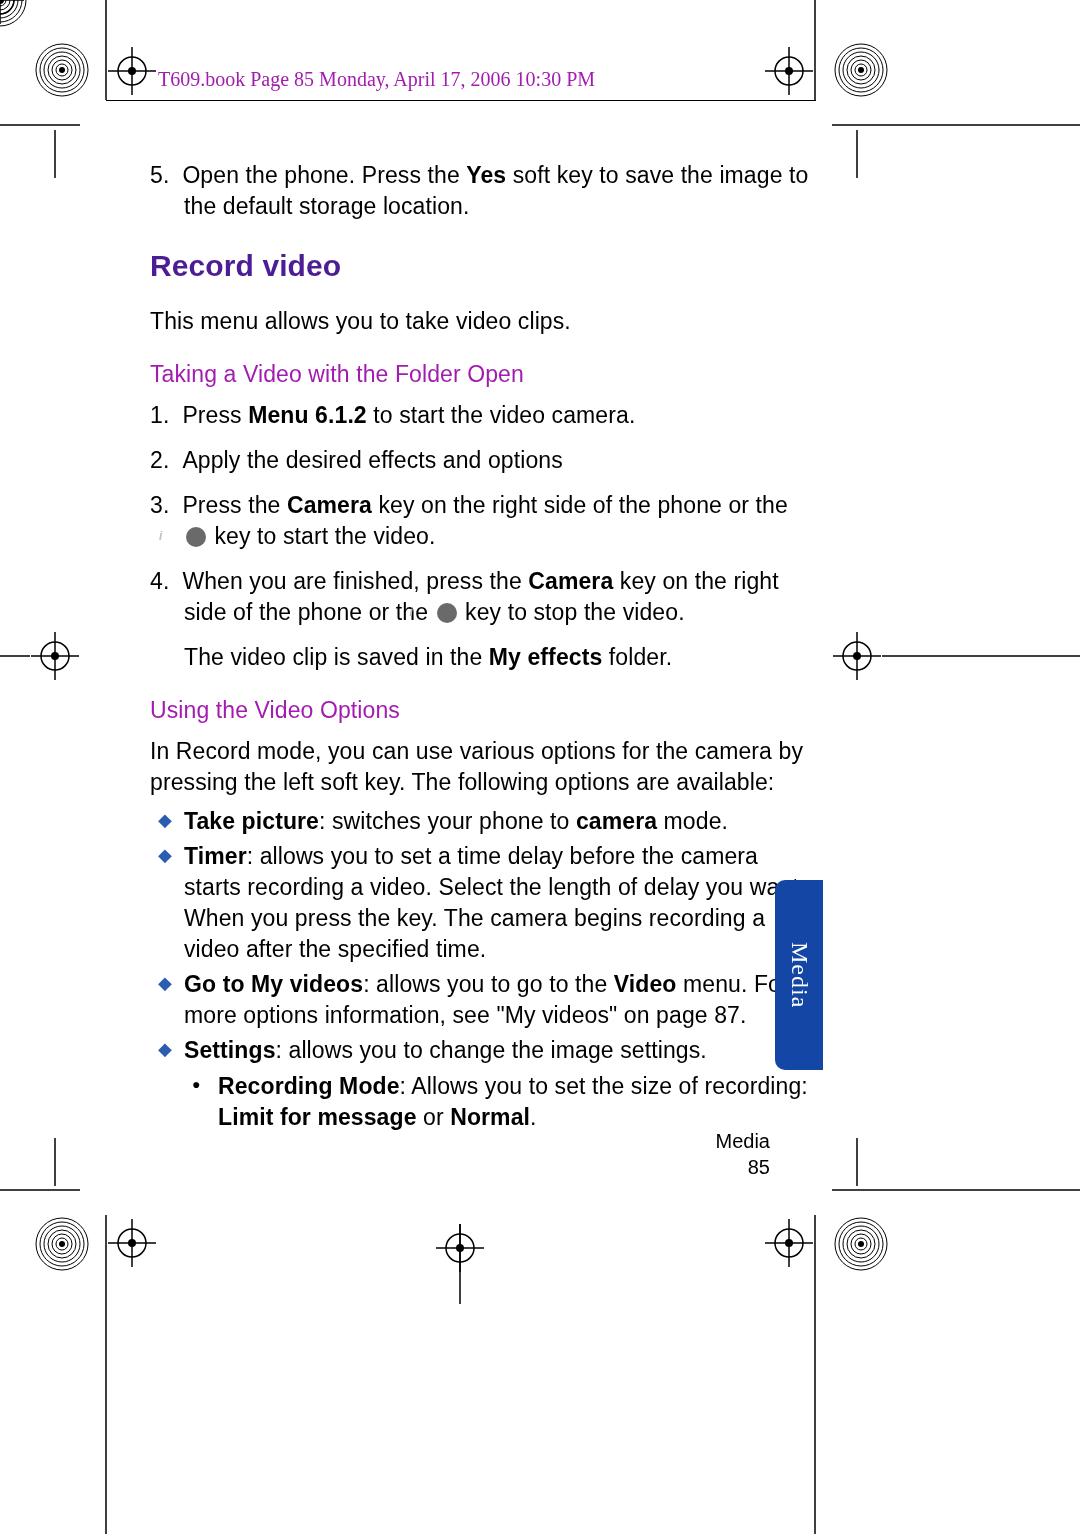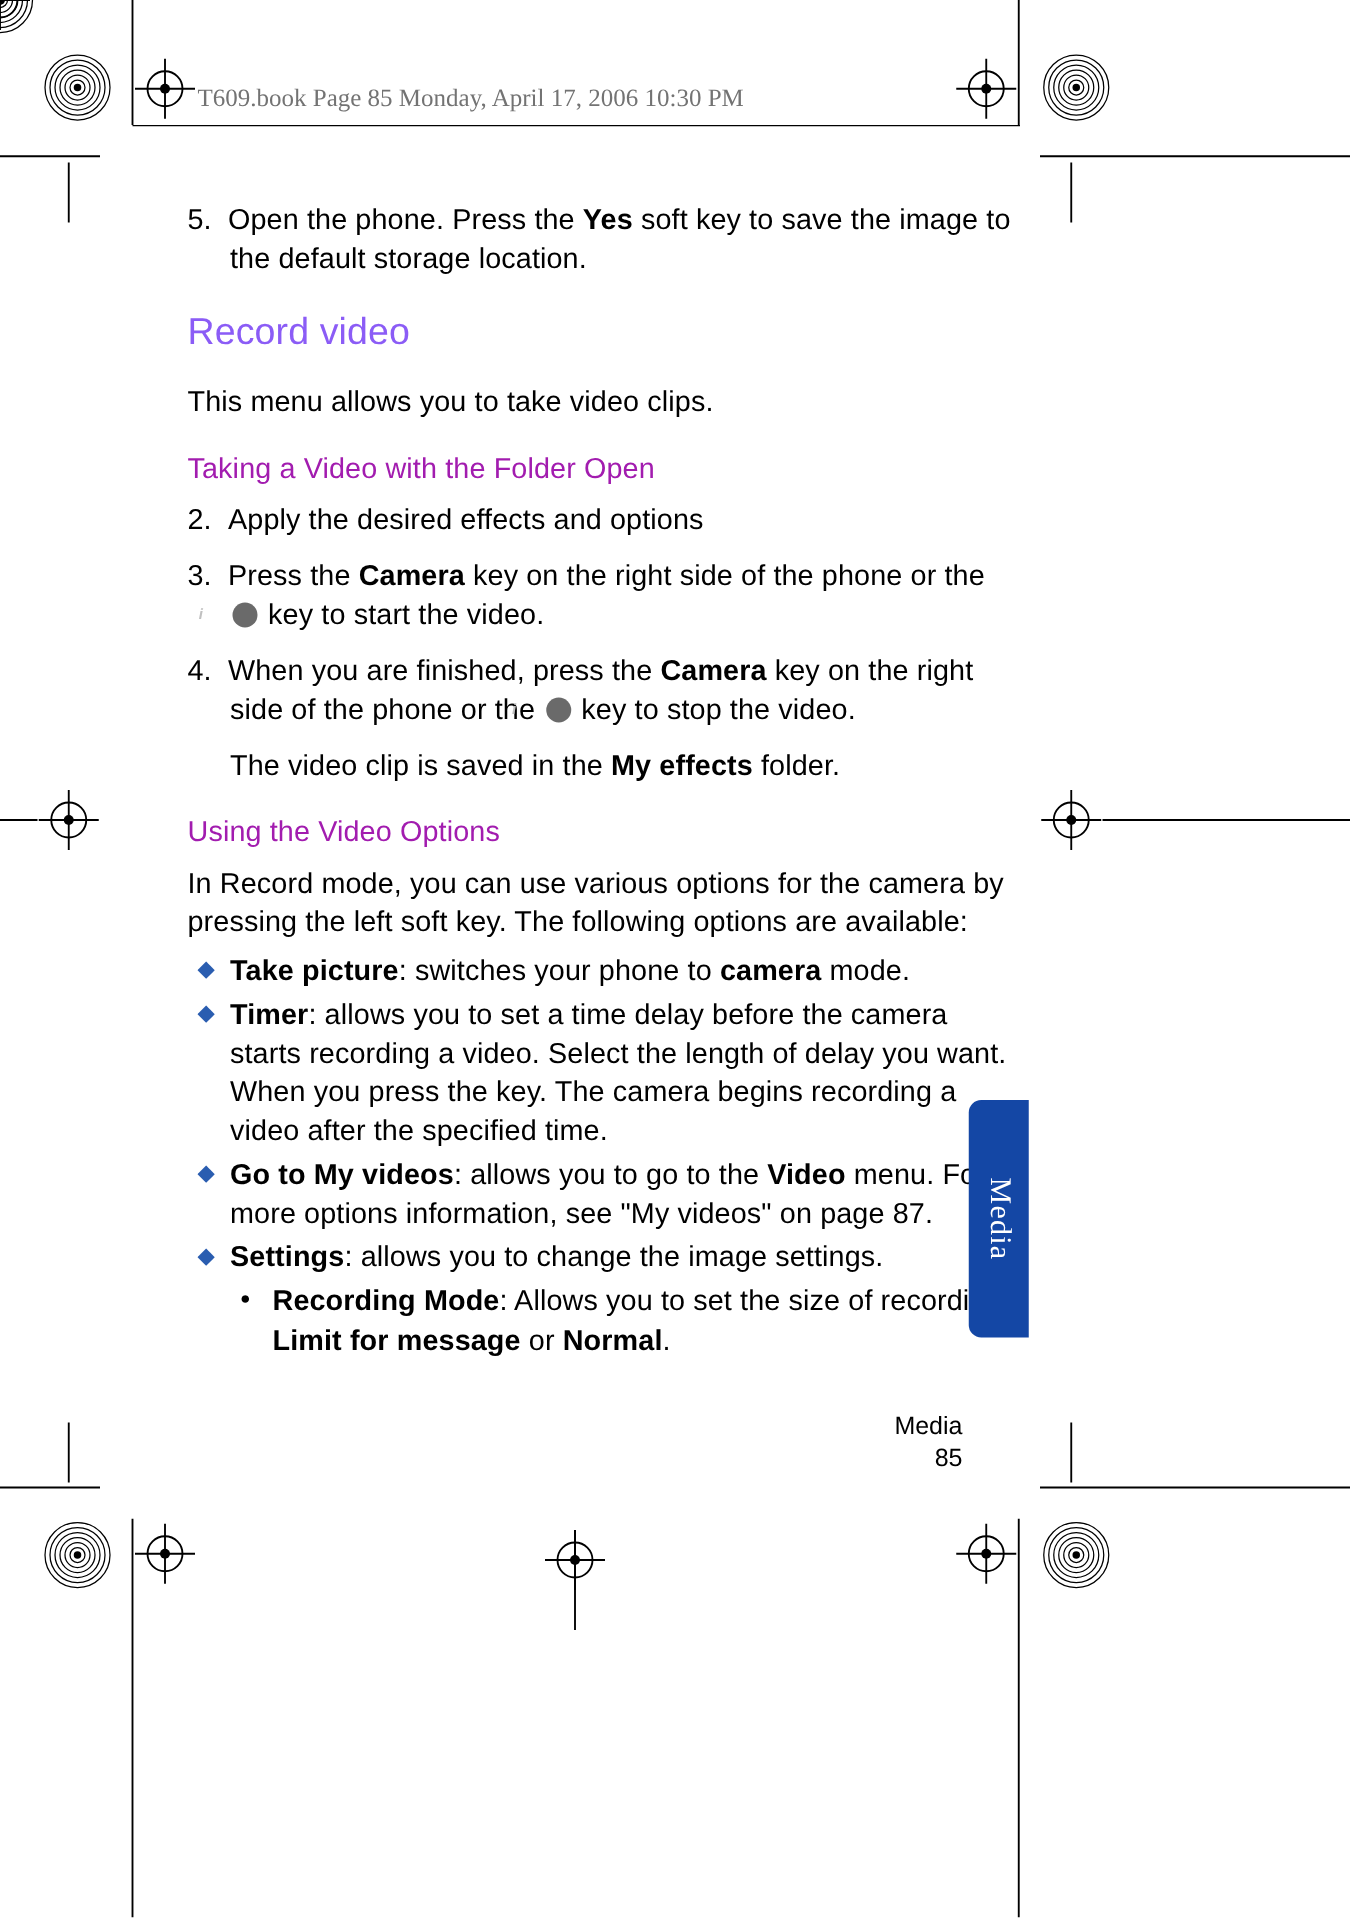--- a/index.html
+++ b/index.html
@@ -23,21 +23,21 @@
     left: 0; top: 0;
     width: 1080px; height: 1534px;
     pointer-events: none;
   }
   .header-line {
     position: absolute;
     left: 158px;
     top: 68px;
     font-family: "Times New Roman", Times, serif;
     font-size: 20px;
-    color: #737373;
+    color: #a21caf;
   }
   .header-rule {
     position: absolute;
     left: 106px;
     top: 100px;
     width: 710px;
     height: 0;
     border-top: 1px solid #000;
   }
   .content {
@@ -48,25 +48,25 @@
     font-size: 23px;
     line-height: 1.35;
     letter-spacing: 0.1px;
   }
   .ol-step5 {
     margin-left: 34px;
     text-indent: -34px;
   }
   .ol-num { }
   .h2 {
-    color: #8b5cf6;
+    color: #4c1d95;
     font-size: 30px;
     margin-top: 24px;
     margin-bottom: 19px;
-    font-weight: 400;
+    font-weight: 700;
   }
   .h3 {
     color: #a21caf;
     font-size: 23px;
     margin-top: 22px;
     margin-bottom: 10px;
     font-weight: 400;
   }
   .para {
     margin-top: 2px;
@@ -242,20 +242,23 @@
     <div class="ol-step5">
       <span class="ol-num">5.</span>&nbsp;&nbsp;<span>Open the phone. Press the </span><b>Yes</b><span> soft key to save the image to the default storage location.</span>
     </div>
 
     <div class="h2">Record video</div>
     <div class="para">This menu allows you to take video clips.</div>
 
     <div class="h3">Taking a Video with the Folder Open</div>
     <ol class="steps">
       <li>
+        <span>1.</span>&nbsp;&nbsp;<span>Press </span><b>Menu 6.1.2</b><span> to start the video camera.</span>
+      </li>
+      <li>
         <span>2.</span>&nbsp;&nbsp;<span>Apply the desired effects and options</span>
       </li>
       <li>
         <span>3.</span>&nbsp;&nbsp;<span>Press the </span><b>Camera</b><span> key on the right side of the phone or the </span><span class="icon-key"></span><span> key to start the video.</span>
       </li>
       <li>
         <span>4.</span>&nbsp;&nbsp;<span>When you are finished, press the </span><b>Camera</b><span> key on the right side of the phone or the </span><span class="icon-key"></span><span> key to stop the video.</span>
       </li>
     </ol>
     <div class="note-after-steps">

